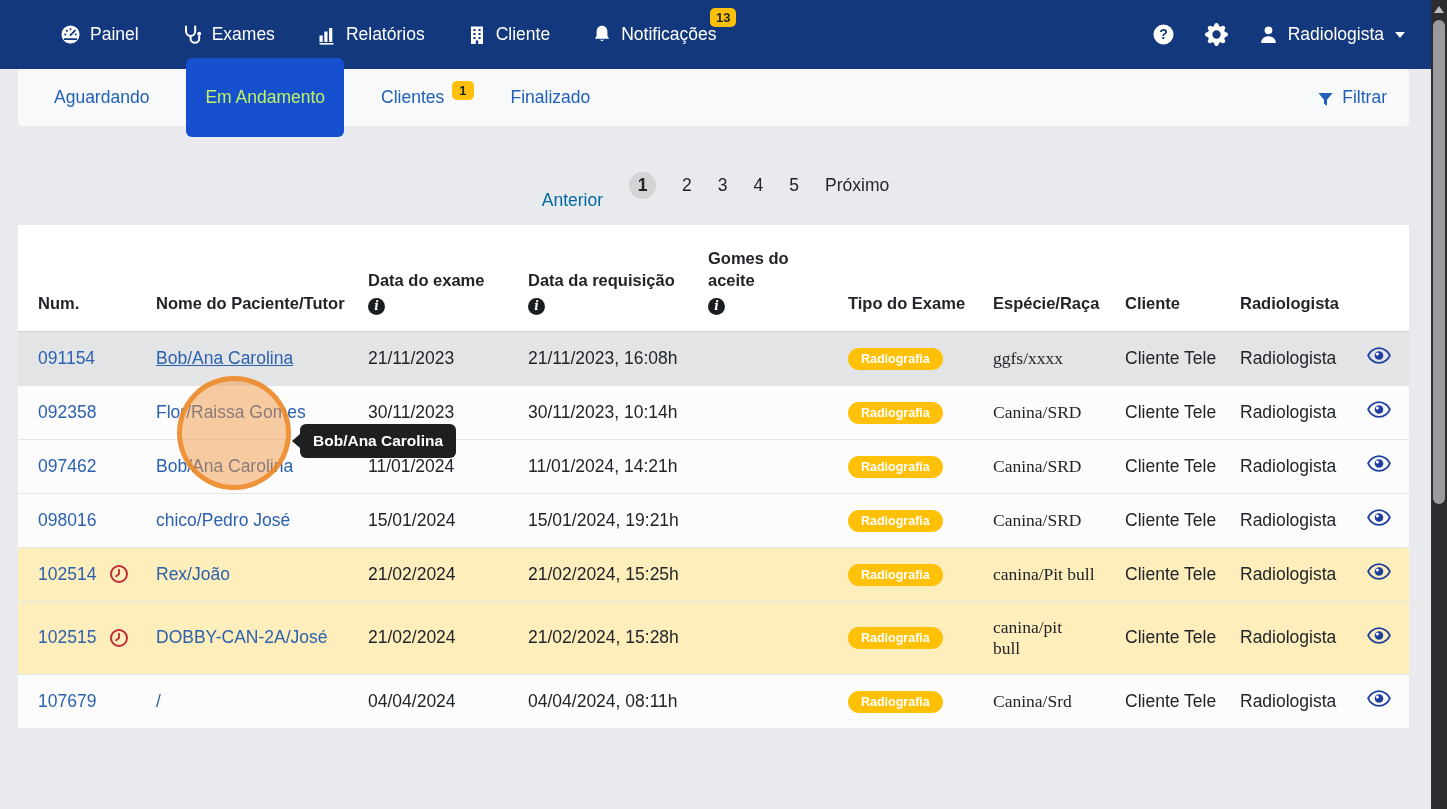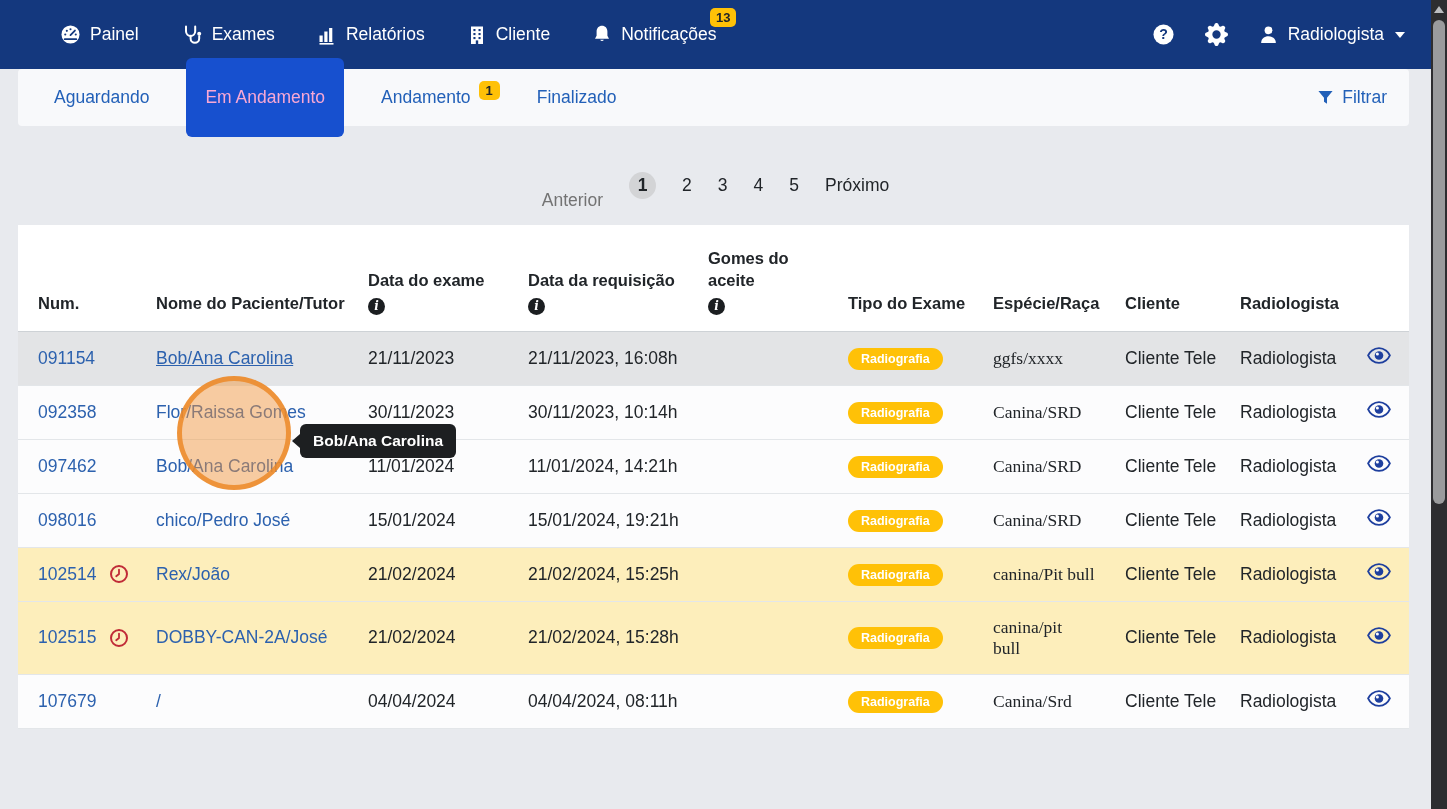--- a/index.html
+++ b/index.html
@@ -34,30 +34,30 @@
   .btn-new { display:flex; align-items:center; gap:9px; background:#1750cf; color:#fff;
     border:none; font-size:17.5px; padding:10px 17px; border-radius:6px; cursor:pointer;
     font-family:inherit; }
 
   
   .tabs-bar { margin:0 22px 0 18px; background:#f8f9fb; height:57px; display:flex;
     align-items:center; padding:0 22px 0 36px; border-radius:4px; }
   .tabs { display:flex; align-items:center; gap:37px; }
   .tab { color:#2260b8; font-size:17.5px; text-decoration:none; display:flex; align-items:center;
     gap:8px; cursor:pointer; }
-  .tab-active { background:#1750cf; color:#f9a8d4; padding:29px 19px; border-radius:6px; }
+  .tab-active { background:#1750cf; color:#bef264; padding:29px 19px; border-radius:6px; }
   .tab-badge { background:#ffc107; color:#212529; font-size:13px; font-weight:bold;
     padding:2px 7px; border-radius:5px; transform:translateY(-7px); }
-  .filter-link { margin-left:auto; display:flex; align-items:center; gap:8px; color:#2260b8;
+  .filter-link { margin-left:auto; display:flex; align-items:flex-end; gap:8px; color:#2260b8;
     font-size:17.5px; text-decoration:none; cursor:pointer; }
 
   
   .pagination { display:flex; justify-content:center; align-items:center; gap:26px;
     margin:34px 0 14px; font-size:17.5px; color:#212529; }
-  .pg-prev { color:#737373; cursor:default;margin-top:30px; }
+  .pg-prev { color:#0369a1; cursor:default;margin-top:30px; }
   .pg-num { cursor:pointer; }
   .pg-active { width:27px; height:27px; border-radius:50%; background:#d3d4d6; display:flex;
     align-items:center; justify-content:center; font-weight:600; }
   .pg-next { cursor:pointer; }
 
   
   .table-card { margin:0 22px 0 18px; background:#fff; min-height:480px; }
   table { width:100%; border-collapse:collapse; table-layout:fixed; }
   thead th { text-align:left; vertical-align:bottom; font-size:16.5px; font-weight:bold;
     color:#212529; padding:22px 8px 16px 8px; border-bottom:1px solid #ced2d6; }
@@ -201,21 +201,21 @@
 
     <div class="tabs-bar">
       <div class="tabs" id="tabs">
           <a class="tab">
             <span>Aguardando</span>
           </a>
           <a class="tab tab-active">
             <span>Em Andamento</span>
           </a>
           <a class="tab">
-            <span>Andamento</span>
+            <span>Clientes</span>
             <span class="tab-badge">1</span>
           </a>
           <a class="tab">
             <span>Finalizado</span>
           </a>
         </div>
       <a class="filter-link">
         <span style="display:flex">
           <svg width="17" height="17" viewBox="0 0 18 18" fill="#2260b8">
               <path d="M1.5 2h15l-5.9 7.2v6.3l-3.2-1.9V9.2z"></path>

